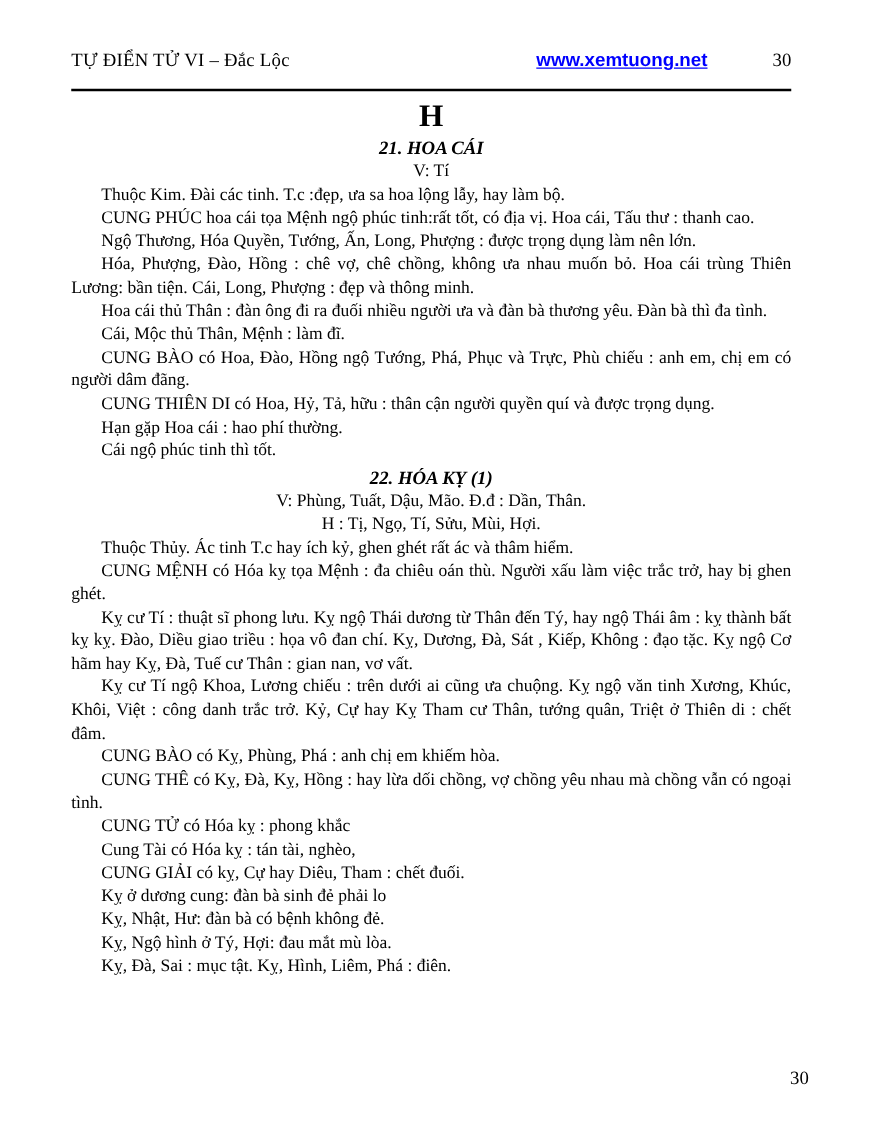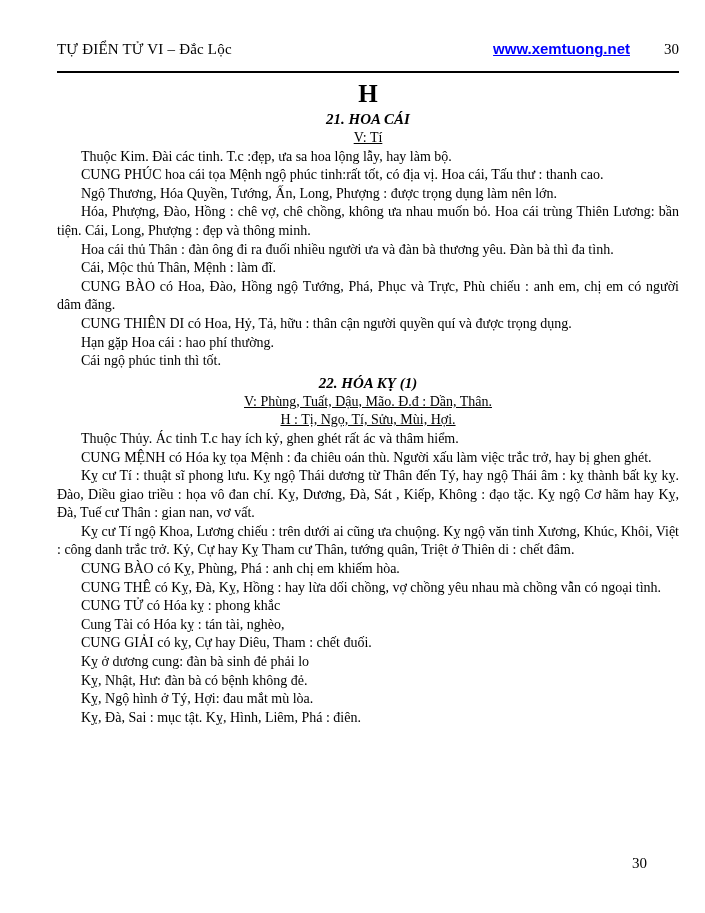--- a/index.html
+++ b/index.html
@@ -4,34 +4,34 @@
 <style>
   * { margin: 0; padding: 0; box-sizing: border-box; }
   html, body { background: #ffffff; }
   .page {
     width: 705px;
     height: 913px;
     background: #ffffff;
     position: relative;
     font-family: "Liberation Serif", "DejaVu Serif", serif;
     color: #000000;
-    padding: 40px 26px 0 57px;
+    padding: 40px 72px 0 57px;
     overflow: hidden;
   }
   .header {
     display: flex;
     justify-content: space-between;
     align-items: baseline;
     font-size: 15px;
   }
   .header-title { letter-spacing: 0.2px; }
   .header-right {
     display: flex;
     align-items: baseline;
-    gap: 34px;
+    gap: 52px;
   }
   .header-link {
     font-family: "Liberation Sans", sans-serif;
     font-weight: bold;
     font-size: 15px;
     color: #0000ff;
     text-decoration: underline;
     cursor: pointer;
   }
   .header-page { font-size: 15px; }
@@ -51,21 +51,20 @@
     font-weight: bold;
     font-size: 15px;
     line-height: 19px;
     margin-top: 3px;
     font-style: italic;
   }
   .subline {
     text-align: center;
     font-size: 14px;
     line-height: 18.6px;
-    text-decoration: underline;
   }
   p.body {
     font-size: 14px;
     line-height: 18.6px;
     text-align: justify;
     text-indent: 24px;
   }
   .footer-page {
     position: absolute;
     right: 58px;

